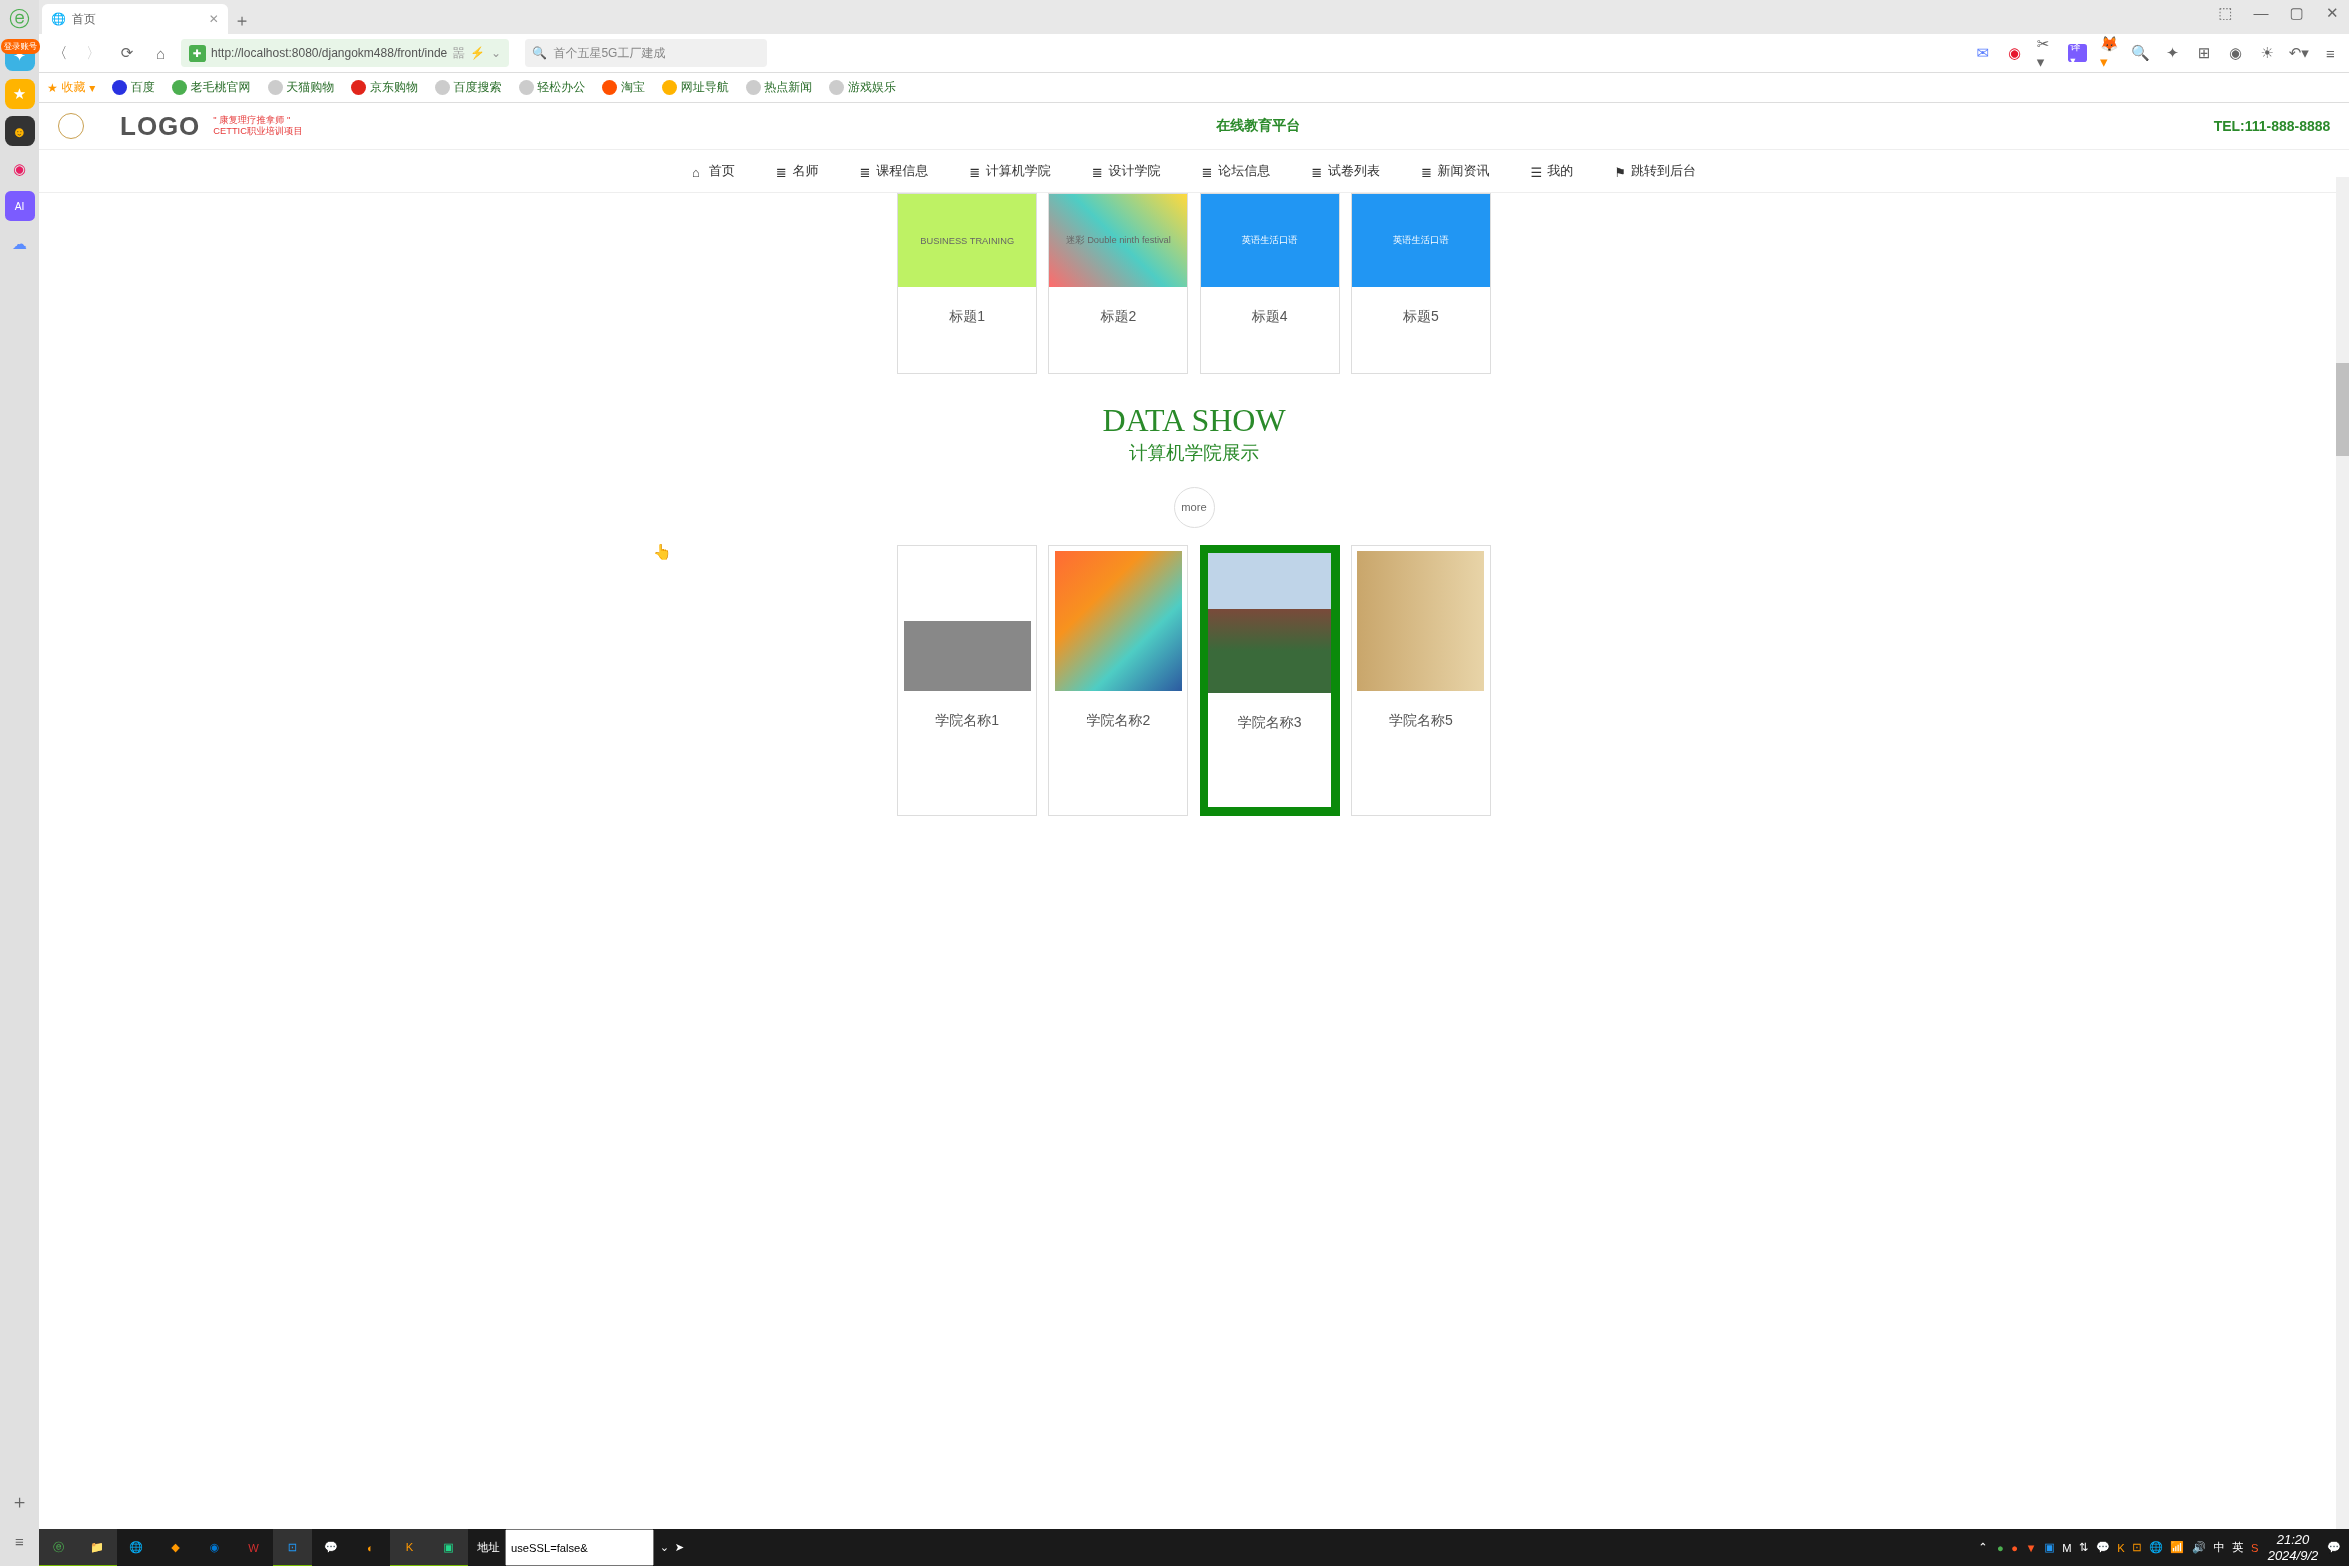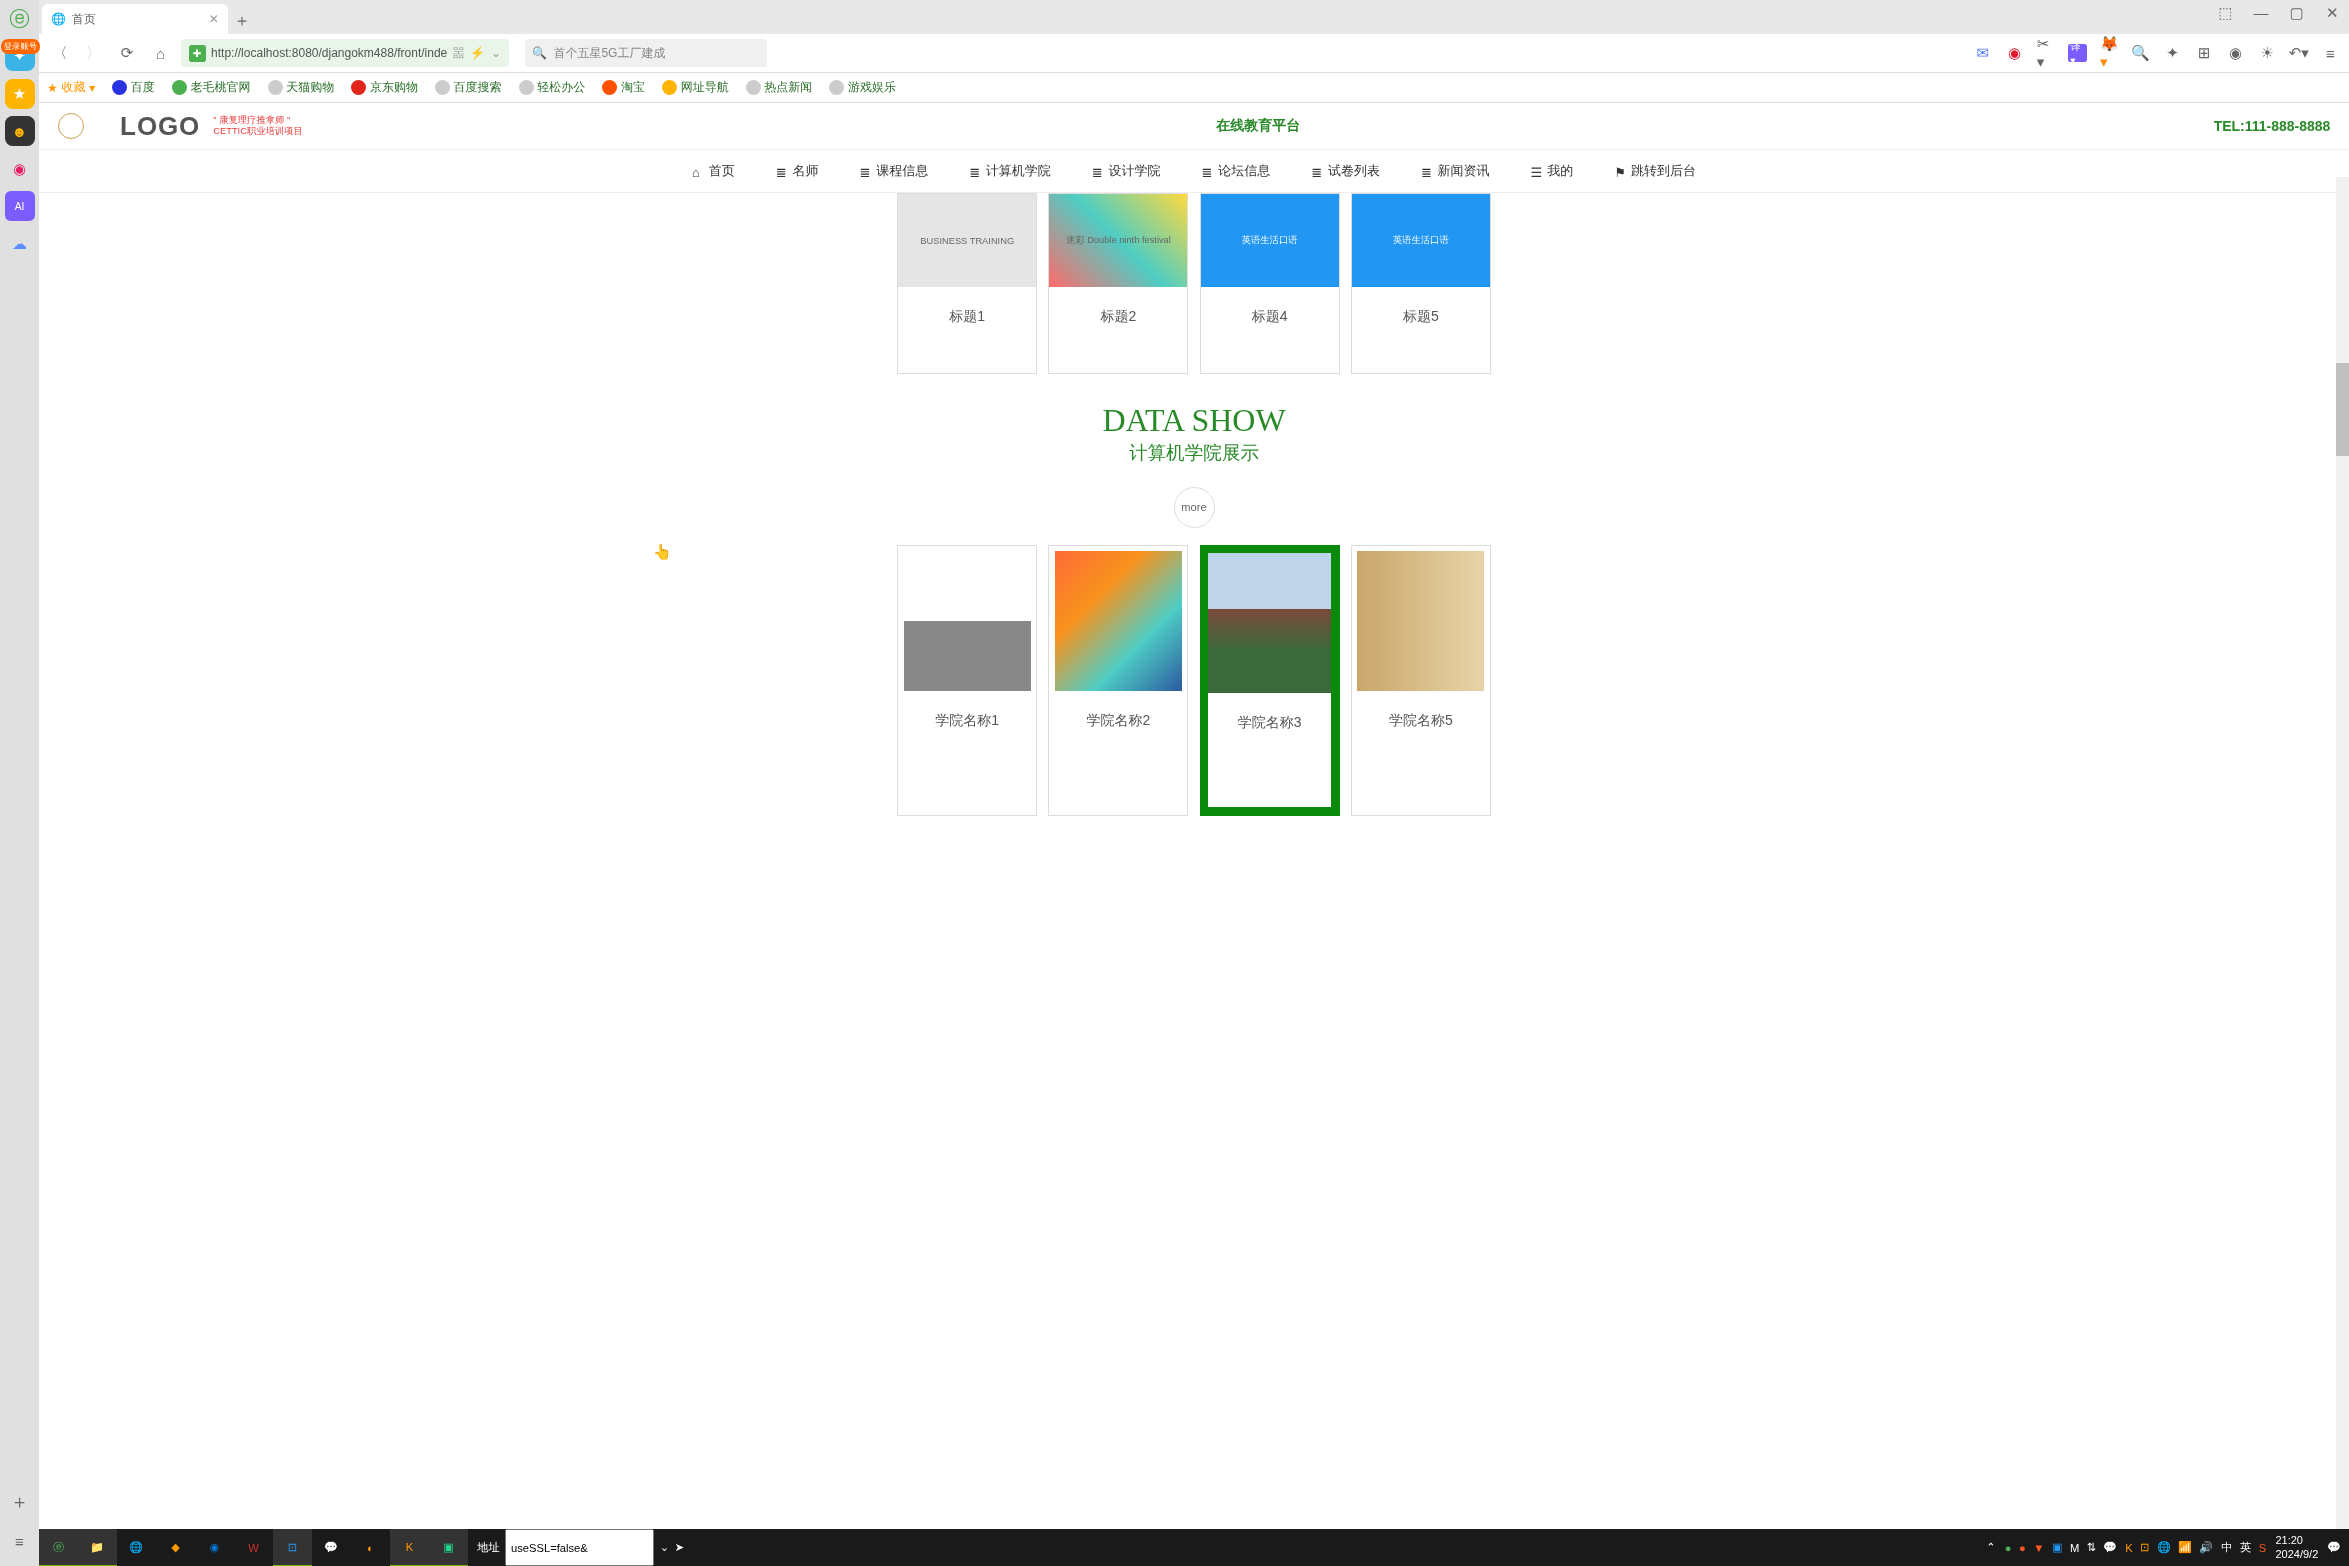--- a/index.html
+++ b/index.html
@@ -68,21 +68,21 @@
 .card2.active .card2-title { padding-bottom: 75px; }
 
 
 .taskbar { position: fixed; bottom: 0; left: 0; right: 0; height: 37px; background: #1a1a1a; display: flex; align-items: center; color: #fff; font-size: 11.2px; }
 .tb-icon { width: 39px; height: 37px; display: flex; align-items: center; justify-content: center; cursor: pointer; }
 .tb-icon.active { background: #333; border-bottom: 1.9px solid #76b900; }
 .tb-addr { display: flex; align-items: center; gap: 5.6px; margin-left: 9.3px; }
 .tb-addr input { width: 149px; height: 37px; font-size: 11.2px; padding: 0 3.7px; }
 .tb-right { margin-left: auto; display: flex; align-items: center; gap: 9.3px; padding-right: 7.5px; }
 .tb-tray { display: flex; gap: 7.5px; align-items: center; }
-.tb-clock { line-height: 1.2; font-size: 11px; }
+.tb-clock { text-align: center; line-height: 1.2; font-size: 13px; font-style: italic; }
 
 .scrollbar-track { position: fixed; right: 0; top: 177px; bottom: 37px; width: 13px; background: #f0f0f0; }
 .scrollbar-thumb { position: absolute; right: 0; width: 13px; background: #c0c0c0; top: 186px; height: 93px; }
 
 .cursor { position: fixed; left: 653px; top: 543px; font-size: 15px; z-index: 999; pointer-events: none; }
 </style>
 </head>
 <body>
 
 <div class="sidebar">
@@ -244,21 +244,21 @@
         <span>我的</span>
       </div>
     <div class="nav-item">
         <span class="ni">⚑</span>
         <span>跳转到后台</span>
       </div>
   </div>
 
   <div class="cards-row">
     <div class="card">
-      <div class="card-img" style="background:#e5e5e5;">BUSINESS TRAINING</div>
+      <div class="card-img" style="background:#bef264;">BUSINESS TRAINING</div>
       <div class="card-title">标题1</div>
     </div>
     <div class="card">
       <div class="card-img" style="background:linear-gradient(45deg,#ff6b6b,#4ecdc4,#ffd93d);">迷彩 Double ninth festival</div>
       <div class="card-title">标题2</div>
     </div>
     <div class="card">
       <div class="card-img" style="background:#2196F3;color:#fff;">英语生活口语</div>
       <div class="card-title">标题4</div>
     </div>

